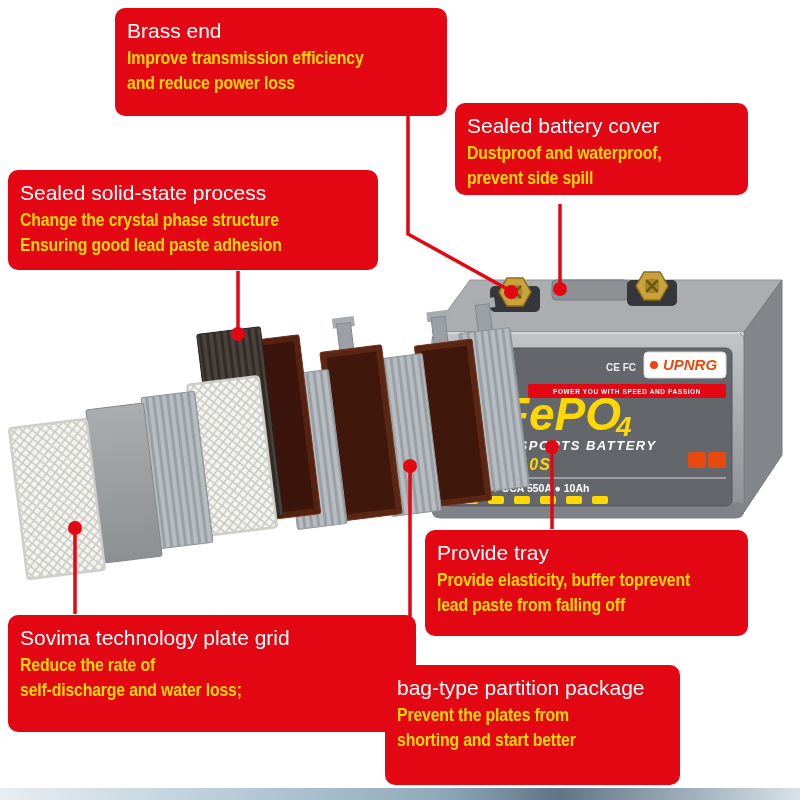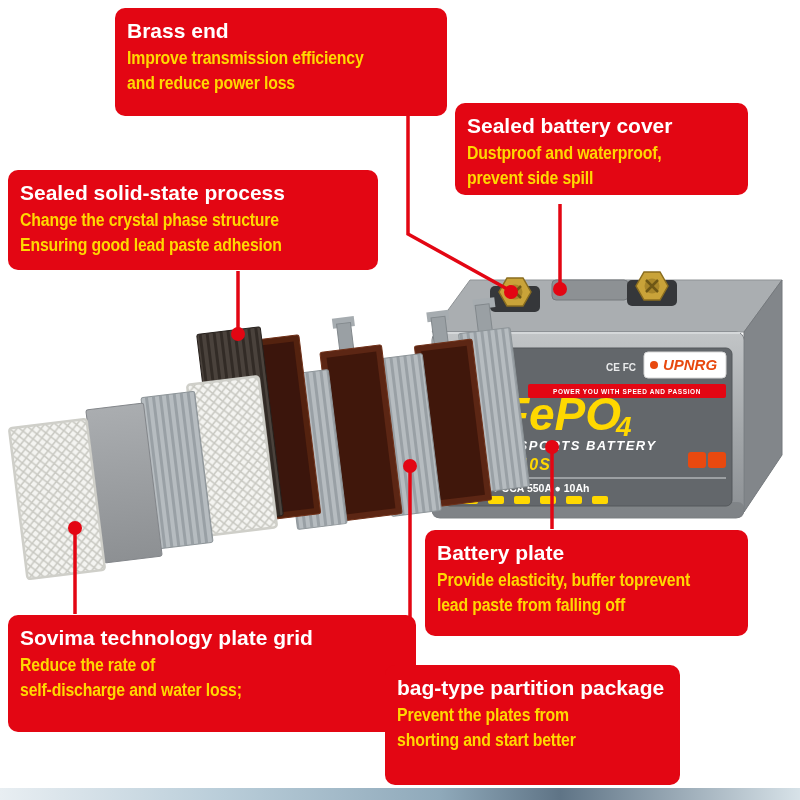--- a/index.html
+++ b/index.html
@@ -11,21 +11,21 @@
   #illustration{position:absolute;left:0;top:0;}
   .callout{
     position:absolute;
     background:#e30613;
     border-radius:10px;
     padding:9px 12px;
     box-sizing:border-box;
     overflow:hidden;
   }
   .callout-title{
-    color:#ffffff;font-weight:bold;font-size:21px;line-height:27px;
+    color:#ffffff;font-weight:normal;font-size:21px;line-height:27px;
     margin-bottom:2px;white-space:nowrap;
   }
   .callout-desc{
     color:#ffd800;font-weight:bold;font-size:18px;line-height:25px;
     white-space:nowrap;letter-spacing:-0.2px;
     transform:scaleX(.88);transform-origin:0 50%;
   }
   
   .t-brand{fill:#e8490f;font-weight:bold;font-style:italic;font-size:15px;}
   .t-certs{fill:#e9eaeb;font-weight:bold;font-size:10px;}
@@ -195,21 +195,21 @@
     <div class="callout-desc">prevent side spill</div>
   </div>
 
   <div class="callout" style="left:8px;top:170px;width:370px;height:100px">
     <div class="callout-title">Sealed solid-state process</div>
     <div class="callout-desc">Change the crystal phase structure</div>
     <div class="callout-desc">Ensuring good lead paste adhesion</div>
   </div>
 
   <div class="callout" style="left:425px;top:530px;width:323px;height:106px">
-    <div class="callout-title">Battery plate</div>
+    <div class="callout-title">Provide tray</div>
     <div class="callout-desc">Provide elasticity, buffer toprevent</div>
     <div class="callout-desc">lead paste from falling off</div>
   </div>
 
   <div class="callout" style="left:8px;top:615px;width:408px;height:117px">
     <div class="callout-title">Sovima technology plate grid</div>
     <div class="callout-desc">Reduce the rate of</div>
     <div class="callout-desc">self-discharge and water loss;</div>
   </div>
 

